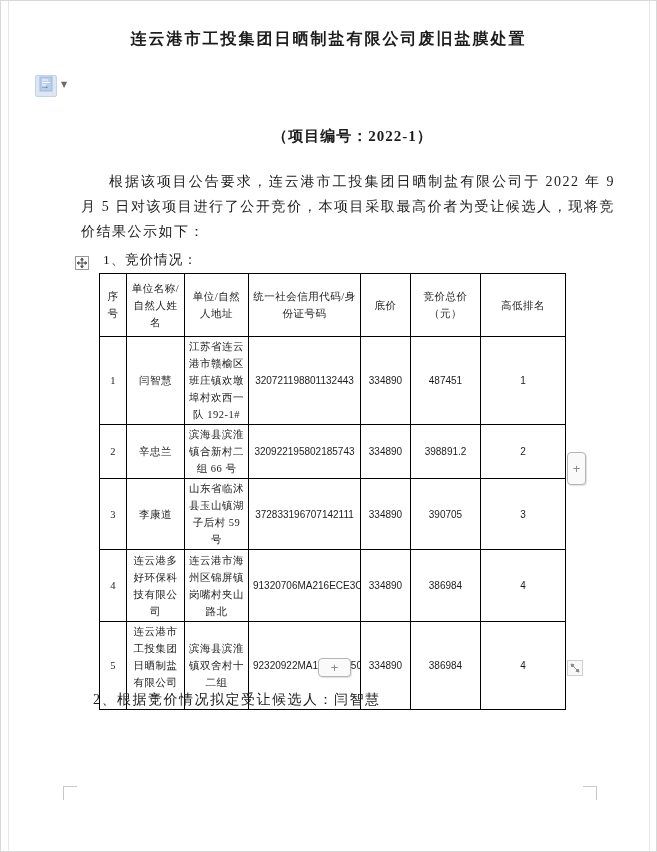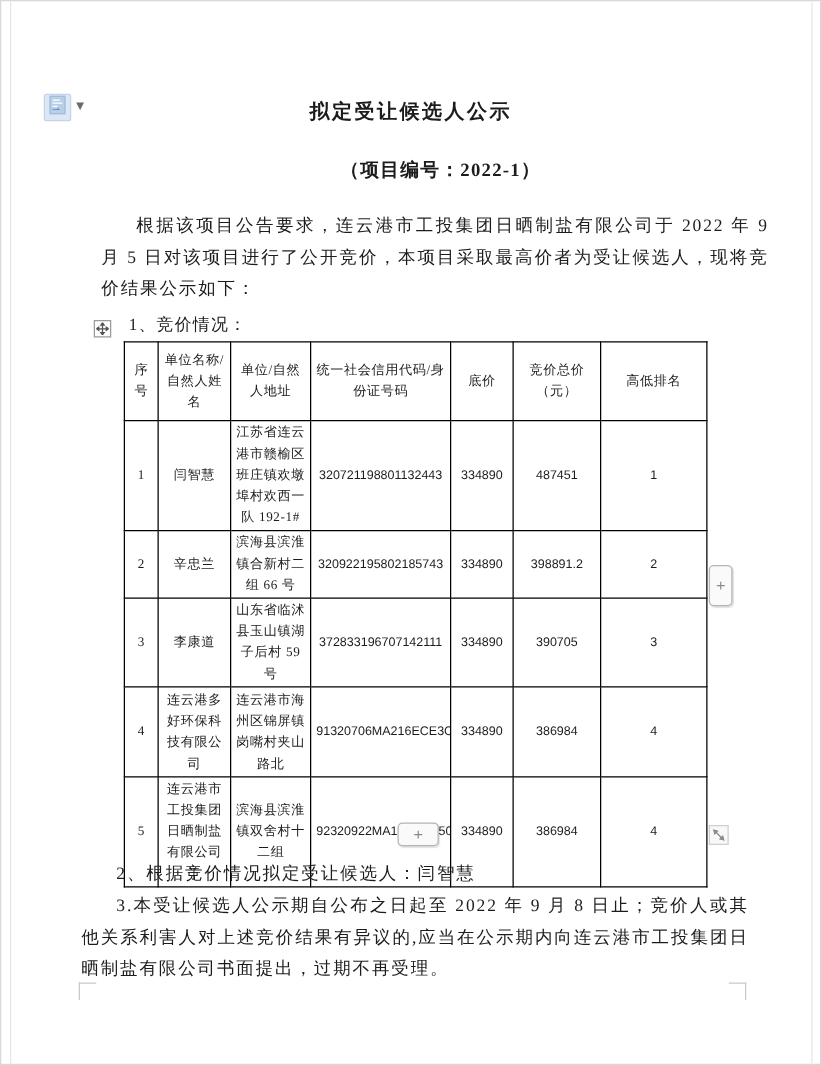--- a/index.html
+++ b/index.html
@@ -76,21 +76,21 @@
         <rect x="1" y="1" width="12" height="14" fill="#b9cfe8" stroke="#9db9de" stroke-width="1"></rect>
         <line x1="3" y1="4" x2="9" y2="4" stroke="#ffffff" stroke-width="1"></line>
         <line x1="3" y1="6.5" x2="11" y2="6.5" stroke="#ffffff" stroke-width="1"></line>
         <line x1="3" y1="9" x2="7" y2="9" stroke="#ffffff" stroke-width="1"></line>
         <path d="M3 12 h6 l-2 -2 v1.4 h-4 z" fill="#5b84b9"></path>
       </svg>
     </span>
   </div>
   <div class="paste-drop">▼</div>
 
-  <div class="title2">拟定受让候选人公示</div>
+  <div class="title1">连云港市工投集团日晒制盐有限公司废旧盐膜处置</div>
   <div class="title3">（项目编号：2022-1）</div>
 
   <div class="para intro">根据该项目公告要求，连云港市工投集团日晒制盐有限公司于 2022 年 9 月 5 日对该项目进行了公开竞价，本项目采取最高价者为受让候选人，现将竞价结果公示如下：</div>
 
   <div class="move-handle">
     <svg width="10" height="10" viewBox="0 0 12 12">
       <g stroke="#555" stroke-width="1.2" fill="#555">
         <line x1="6" y1="1.5" x2="6" y2="10.5"></line>
         <line x1="1.5" y1="6" x2="10.5" y2="6"></line>
         <path d="M6 0 L4.4 2.4 h3.2 z"></path>
@@ -178,18 +178,17 @@
     <svg width="10" height="10" viewBox="0 0 10 10">
       <g stroke="#8a8a8a" stroke-width="1" fill="#8a8a8a">
         <line x1="2" y1="2" x2="8" y2="8"></line>
         <path d="M1 1 l3 0.8 -2.2 2.2 z"></path>
         <path d="M9 9 l-3 -0.8 2.2 -2.2 z"></path>
       </g>
     </svg>
   </div>
 
   <div class="para sec2" style="text-indent:2em;">2、根据竞价情况拟定受让候选人：闫智慧</div>
-  <div class="para sec3">3.本受让候选人公示期自公布之日起至 2022 年 9 月 8 日止；竞价人或其他关系利害人对上述竞价结果有异议的,应当在公示期内向连云港市工投集团日晒制盐有限公司书面提出，过期不再受理。</div>
 
   <div class="corner-mark corner-bl"></div>
   <div class="corner-mark corner-br"></div>
 
 </div>
 
 </body></html>

